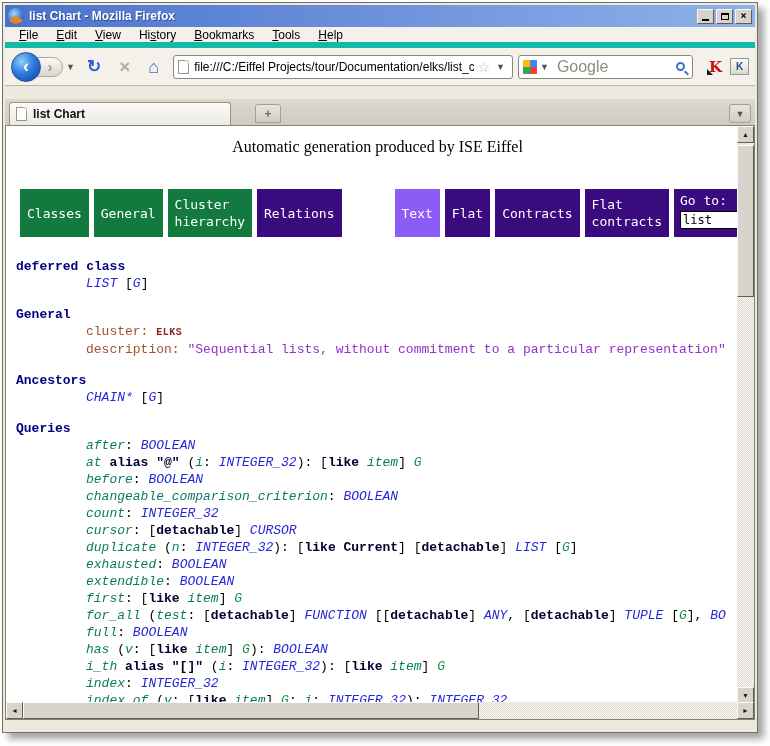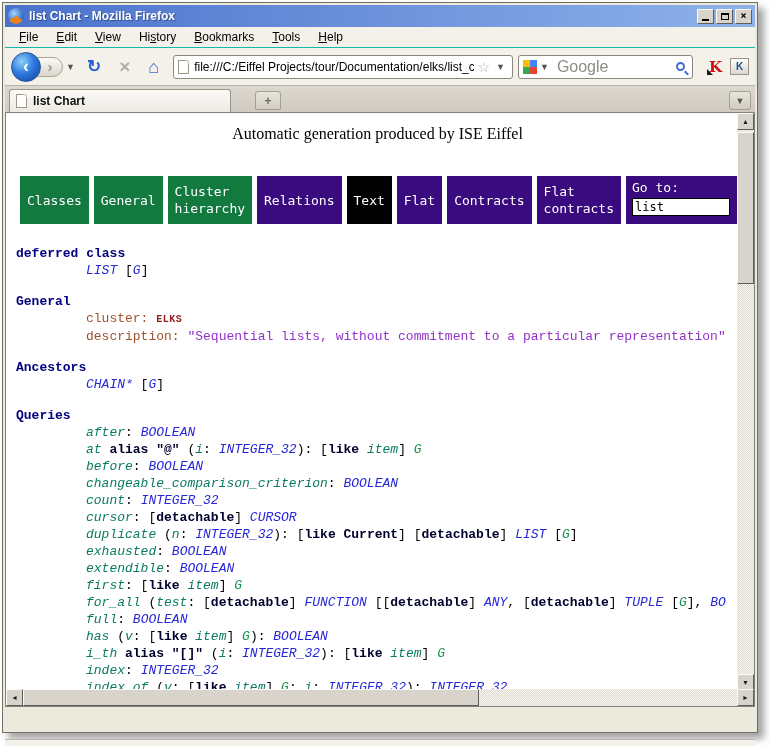--- a/index.html
+++ b/index.html
@@ -23,21 +23,21 @@
                 white-space:nowrap; overflow:hidden; text-shadow:1px 1px 1px rgba(0,0,40,.4); }
   .winbtns { display:flex; gap:2px; }
   .winbtn { width:17px; height:15px; background:#d8d4cb; border:1px solid;
             border-color:#fbfaf6 #5f5d55 #5f5d55 #fbfaf6; display:flex; align-items:center;
             justify-content:center; font-size:10px; font-weight:bold; color:#000;
             font-family:"DejaVu Sans Mono", monospace; line-height:1; }
   .glyph-min { width:7px; height:2px; background:#000; margin-top:8px; }
   .glyph-max { width:8px; height:7px; border:1px solid #000; border-top:2px solid #000; }
 
   
-  .menubar { height:21px; background:#f3f1ea; border-bottom:1px solid #14b8a6;
+  .menubar { height:21px; background:#f3f1ea; border-bottom:6px solid #14b8a6;
              display:flex; align-items:center; padding-left:6px; gap:2px; }
   .menu-item { font-size:12px; color:#000; padding:2px 8px; }
   .menu-item u { text-decoration:underline; }
 
   
   .navbar { height:38px; background:#f3f1ea; border-bottom:1px solid #b9b5a8;
             display:flex; align-items:center; padding:0 6px; }
   .back-btn { width:30px; height:30px; border-radius:50%; flex:0 0 30px;
               background:radial-gradient(circle at 35% 30%, #8fd0f8 0%, #2f7ae0 45%, #11409c 100%);
               border:1px solid #27549a; color:#fff; display:flex; align-items:center; justify-content:center;
@@ -66,21 +66,21 @@
   .magnifier { width:9px; height:9px; border:2px solid #3d6fd0; border-radius:50%; position:relative; flex:0 0 9px; margin-right:3px;}
   .magnifier::after { content:""; position:absolute; width:5px; height:2px; background:#3d6fd0;
                       transform:rotate(45deg); left:6px; top:8px; }
   .kasp-icon { font-weight:bold; font-size:15px; color:#cc1111; margin:0 8px; position:relative; font-family:"DejaVu Serif",serif;}
   .kasp-icon::after { content:""; position:absolute; left:-2px; bottom:1px; border-style:solid;
                       border-width:6px 0 0 6px; border-color:transparent transparent transparent #1a1a1a; }
   .k-btn { width:19px; height:17px; background:linear-gradient(#fdfdfb,#dcd8cd); border:1px solid #9a968c;
            font-size:10px; font-weight:bold; color:#15508c; display:flex; align-items:center; justify-content:center; }
 
   
-  .tabstrip { height:26px; background:linear-gradient(#dcd8cf,#cfcbc1); display:flex; align-items:flex-end; padding:3px 4px 0 4px; }
+  .tabstrip { height:26px; background:linear-gradient(#dcd8cf,#cfcbc1); display:flex; align-items:flex-end; padding:3px 4px 0 4px;margin-top:13px; }
   .tab { width:222px; height:23px; background:linear-gradient(#fbfaf7,#eceae3); border:1px solid #989488;
          border-bottom:none; border-radius:3px 3px 0 0; display:flex; align-items:center; padding:0 6px; }
   .tab-label { font-size:12px; font-weight:bold; color:#111; margin-left:6px; white-space:nowrap; overflow:hidden; }
   .newtab-btn { width:26px; height:19px; margin-left:24px; margin-bottom:2px; background:linear-gradient(#e8e5dd,#d0ccc2);
                 border:1px solid #a39f93; border-radius:3px 3px 0 0; color:#6e6b61; font-size:12px; font-weight:bold;
                 display:flex; align-items:center; justify-content:center; }
   .tablist-btn { margin-left:auto; width:22px; height:19px; margin-bottom:2px; background:linear-gradient(#e8e5dd,#d0ccc2);
                  border:1px solid #a39f93; border-radius:3px; color:#55524a; font-size:9px;
                  display:flex; align-items:center; justify-content:center; }
 
@@ -198,21 +198,21 @@
   <div class="client">
     <div class="viewport">
       <div class="content">
         <div class="banner">Automatic generation produced by ISE Eiffel</div>
         <div class="btnrow">
           <div class="navbtn" style="background: rgb(19, 122, 63);">Classes</div>
             <div class="navbtn" style="background: rgb(19, 122, 63);">General</div>
             <div class="navbtn" style="background: rgb(19, 122, 63);">Cluster
 hierarchy</div>
             <div class="navbtn" style="background: rgb(58, 11, 126);">Relations</div>
-            <div class="navbtn" style="background: #000000;">Text</div>
+            <div class="navbtn" style="background: #8b5cf6; margin-left: 48px;">Text</div>
             <div class="navbtn" style="background: rgb(58, 11, 126);">Flat</div>
             <div class="navbtn" style="background: rgb(58, 11, 126);">Contracts</div>
             <div class="navbtn" style="background: rgb(58, 11, 126);">Flat
 contracts</div>
             <div class="goto-box" id="goto-box" style="background: rgb(58, 11, 126);">
             <span>Go to:</span>
             <input type="text" value="list" style="">
           </div>
         </div>
         <div class="code">

